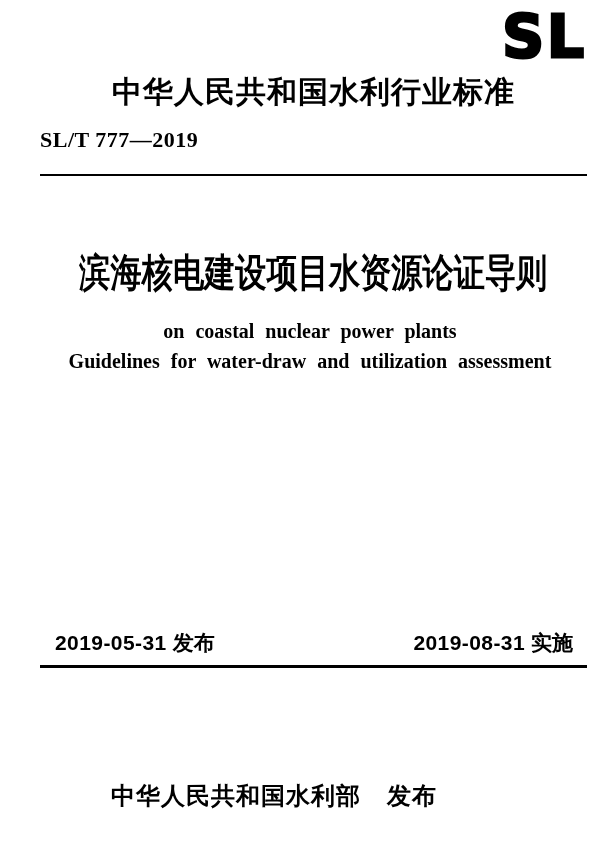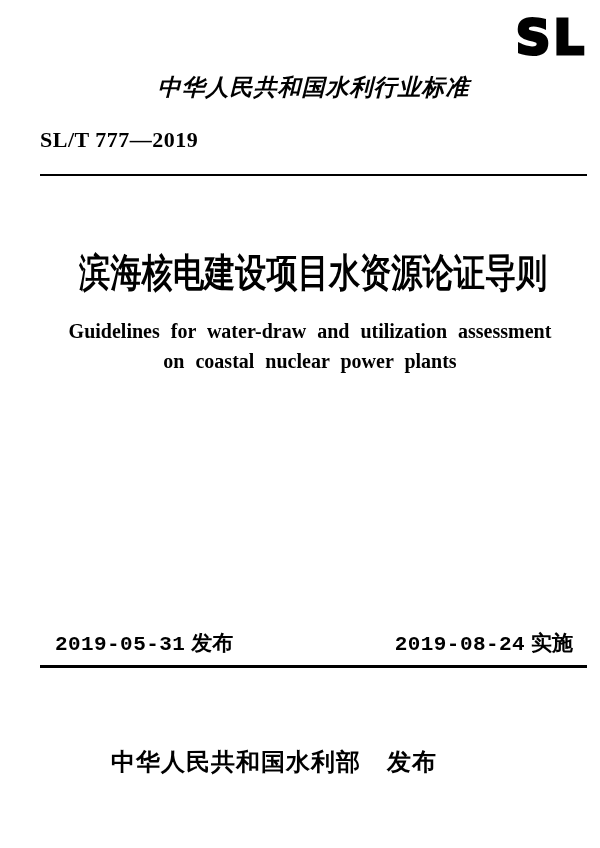--- a/index.html
+++ b/index.html
@@ -29,38 +29,37 @@
     letter-spacing: 0.02em;
     white-space: pre;
   }
   
   .sl-logo {
     position: absolute;
     right: 13px;
     top: 6px;
     font-family: "DejaVu Sans", sans-serif;
     font-weight: bold;
-    font-size: 48px;
+    font-size: 58px;
     line-height: 62px;
     letter-spacing: 3px;
     -webkit-text-stroke: 3px #000;
     text-stroke: 3px #000;
   }
   
   .standard-type {
     position: absolute;
     left: 40px;
     right: 13px;
     top: 72px;
     text-align: center;
     font-family: "Liberation Sans", sans-serif;
     font-weight: bold;
-    font-size: 23px;
+    font-size: 30px;
     letter-spacing: 1px;
-    font-style: italic;
   }
   
   .standard-number {
     position: absolute;
     left: 40px;
     right: 42px;
     top: 127px;
     font-family: "Liberation Serif", serif;
     font-weight: bold;
     font-size: 22px;
@@ -111,34 +110,34 @@
     left: 55px;
     right: 27px;
     top: 630px;
     font-size: 21px;
     font-weight: bold;
     line-height: 26px;
   }
   .date-issue { float: left; }
   .date-impl { float: right; }
   .date-num {
-    font-family: Liberation Mono, monospace;
+    font-family: Liberation Sans, sans-serif;
     letter-spacing: 0.02em;
     margin-top: 8px;
   }
   .date-label {
     font-family: "Liberation Sans", sans-serif;
     margin-left: 6px;
   }
   
   .publisher-line {
     position: absolute;
     left: 0;
     width: 548px;
-    top: 746px;
+    top: 780px;
     text-align: center;
     font-family: "Liberation Sans", sans-serif;
     font-weight: bold;
     font-size: 24px;
     letter-spacing: 1px;
     white-space: nowrap;
   }
   .publisher-line .action {
     display: inline-block;
     margin-left: 26px;
@@ -156,30 +155,30 @@
 
   <div class="standard-number">SL/T 777—2019</div>
 
   <div class="rule rule-top"></div>
 
   <div class="title-zh">
     <span class="squeeze">滨海核电建设项目水资源论证导则</span>
   </div>
 
   <div class="title-en">
+    <div>on coastal nuclear power plants</div>
     <div>Guidelines for water-draw and utilization assessment</div>
-    <div>on coastal nuclear power plants</div>
   </div>
 
   <div class="dates-row">
     <div class="date-issue">
       <span class="date-num">2019-05-31</span><span class="date-label">发布</span>
     </div>
     <div class="date-impl">
-      <span class="date-num">2019-08-24</span><span class="date-label">实施</span>
+      <span class="date-num">2019-08-31</span><span class="date-label">实施</span>
     </div>
   </div>
 
   <div class="rule rule-bottom"></div>
 
   <div class="publisher-line">
     <span>中华人民共和国水利部</span><span class="action">发布</span>
   </div>
 
 </div>

